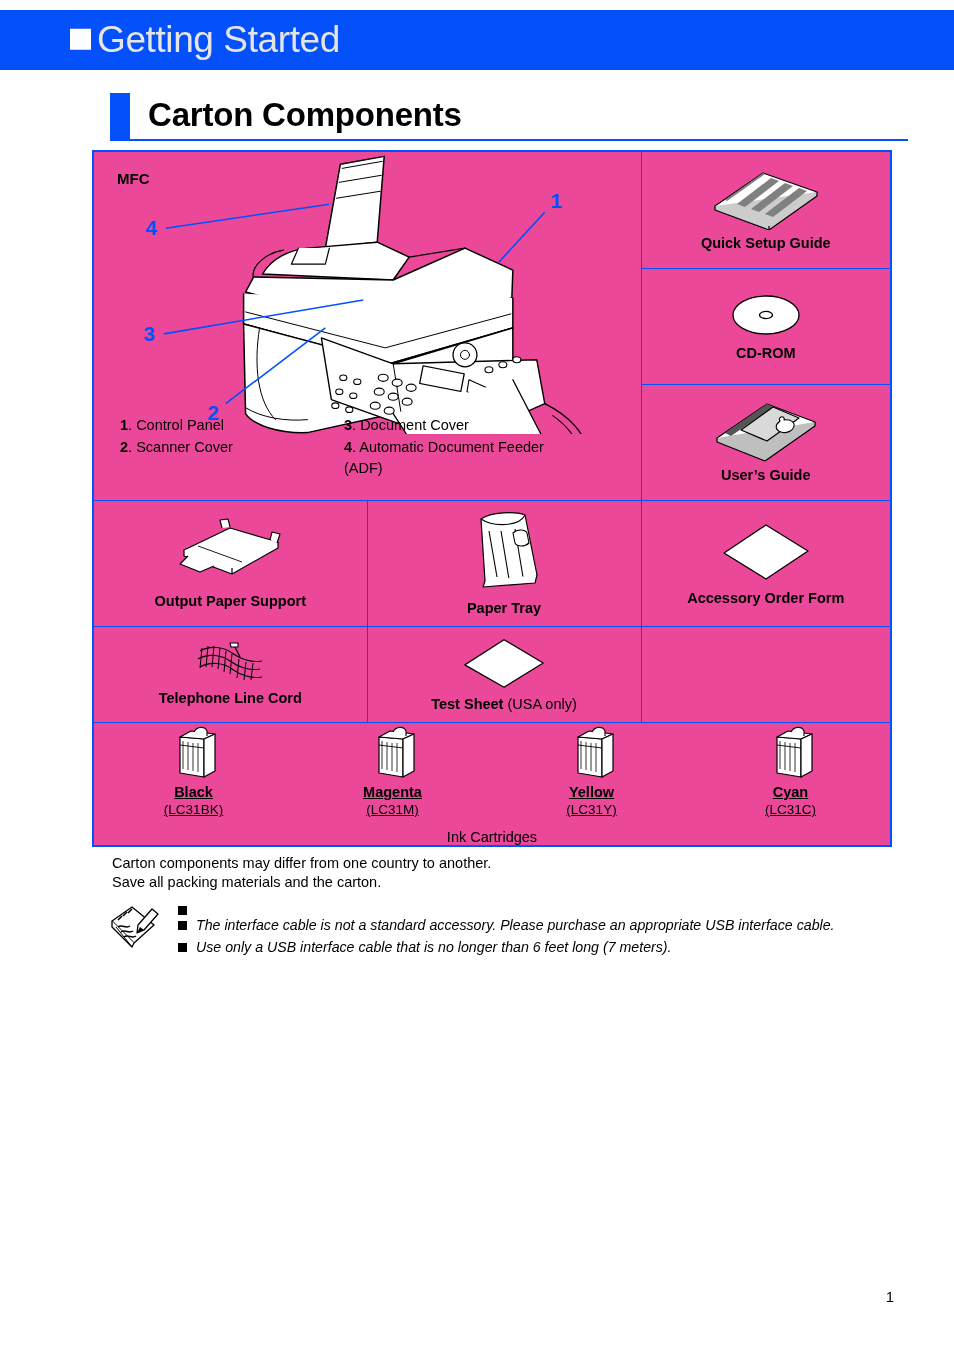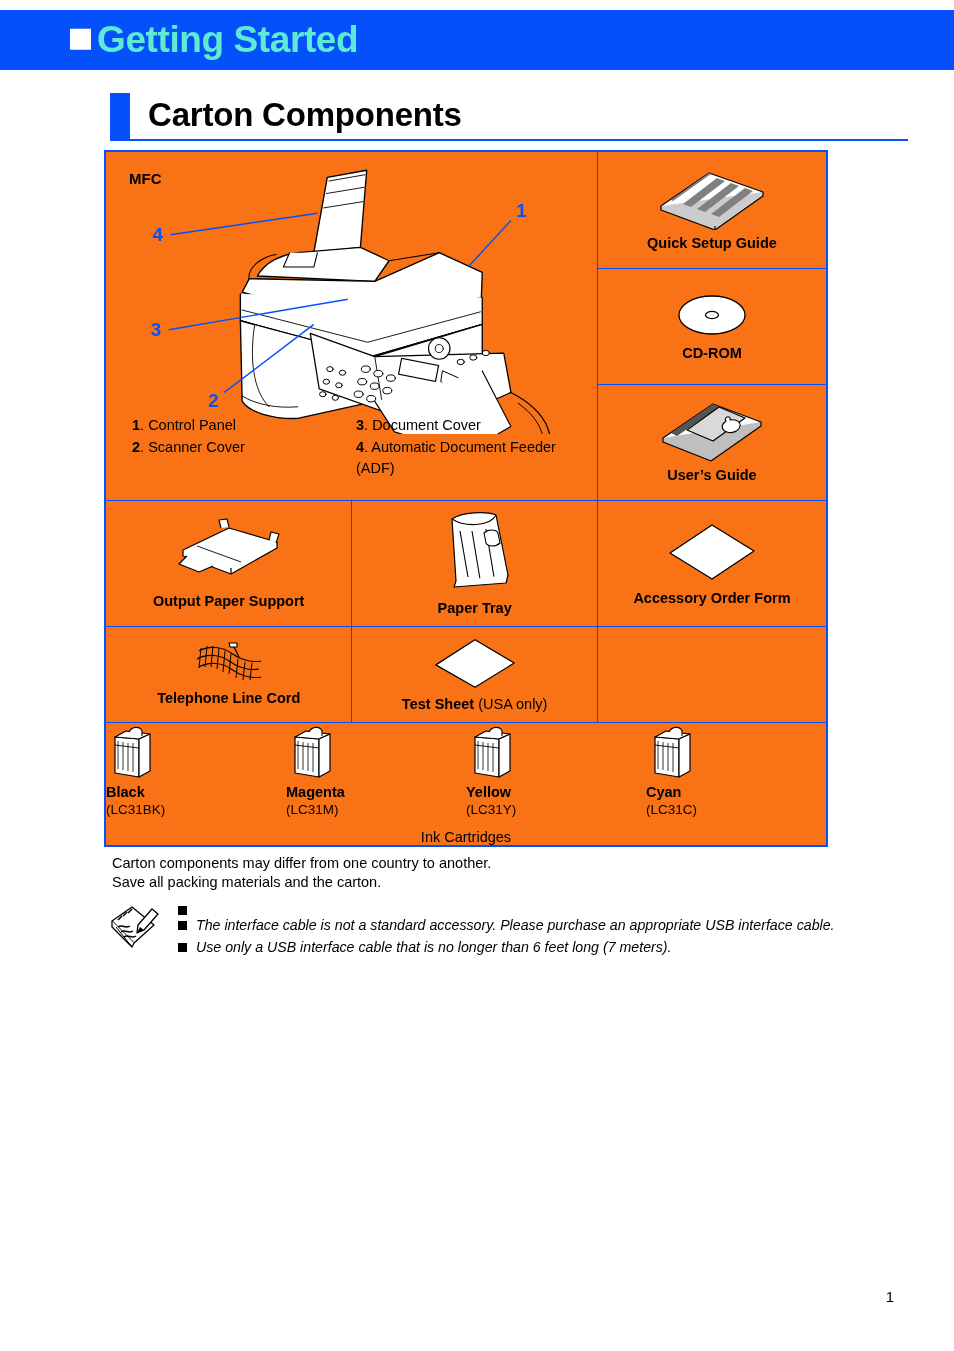--- a/index.html
+++ b/index.html
@@ -27,23 +27,23 @@
     left: 70px; top: 50%;
     transform: translateY(-52%);
     display: flex; align-items: center; gap: 6px;
   }
   #banner-square {
     width: 21px; height: 21px;
     background: #ffffff;
     display: block;
   }
   #banner-title {
-    color: #5eead4;
+    color: #e5e5e5;
     font-size: 37px;
-    font-weight: bold;
+    font-weight: normal;
     letter-spacing: -0.4px;
     line-height: 1;
     white-space: nowrap;
   }
 
   
   #section-heading {
     position: absolute;
     left: 110px; top: 93px;
     width: 798px; height: 46px;
@@ -66,25 +66,25 @@
   #section-rule {
     position: absolute;
     left: 110px; top: 139px;
     width: 798px; height: 2px;
     background: #0450fb;
   }
 
   
   #carton-table {
     position: absolute;
-    left: 104px; top: 150px;
-    width: 724px;
+    left: 92px; top: 150px;
+    width: 800px;
     border: 2px solid #0450fb;
     border-collapse: collapse;
-    background: #f97316;
+    background: #ec4899;
   }
   #carton-table td {
     border: 1px solid #0450fb;
     vertical-align: middle;
     text-align: center;
     padding: 0;
   }
   .cell-pad { padding: 6px 4px 9px 4px; }
 
   .item-label {
@@ -119,21 +119,21 @@
     text-align: left;
   }
   #mfc-legend .col { width: 224px; line-height: 1.5; }
   #mfc-legend b { font-weight: bold; }
 
   
   #ink-row-cell { padding: 5px 0 6px 0; }
   #ink-items {
     display: flex; width: 100%;
   }
-  #ink-items .ink { flex: 1 1 0; text-align: left; }
+  #ink-items .ink { flex: 1 1 0; text-align: center; text-decoration: underline; }
   #ink-caption {
     font-size: 14.5px; font-weight: normal;
     margin-top: 10px;
   }
 
   
   #carton-note {
     position: absolute;
     left: 112px; top: 854px;
     font-size: 14.5px;

